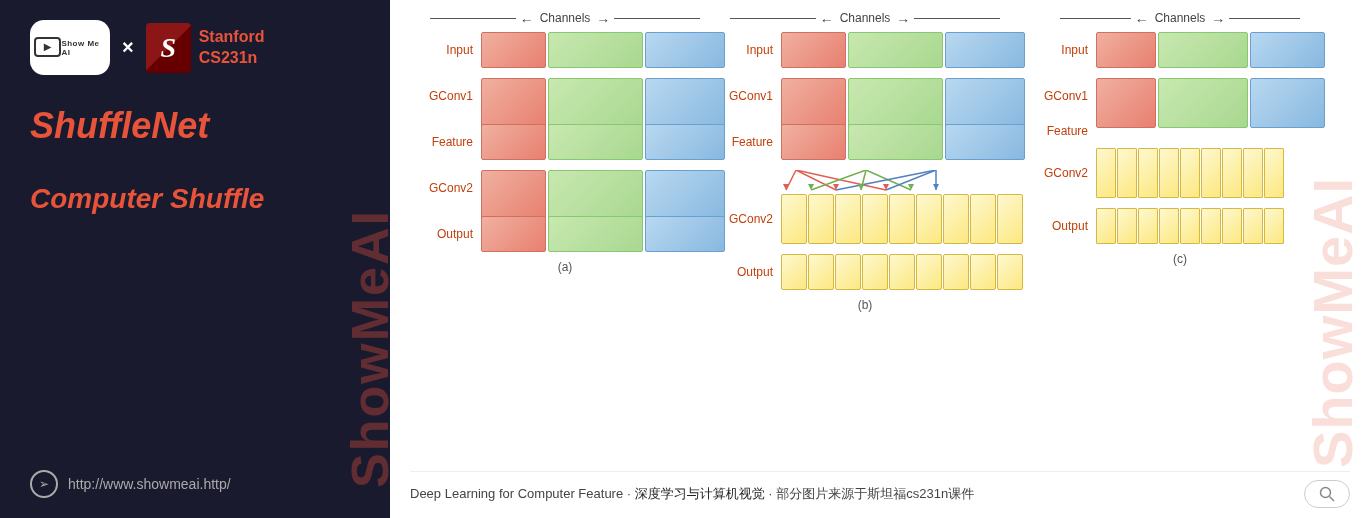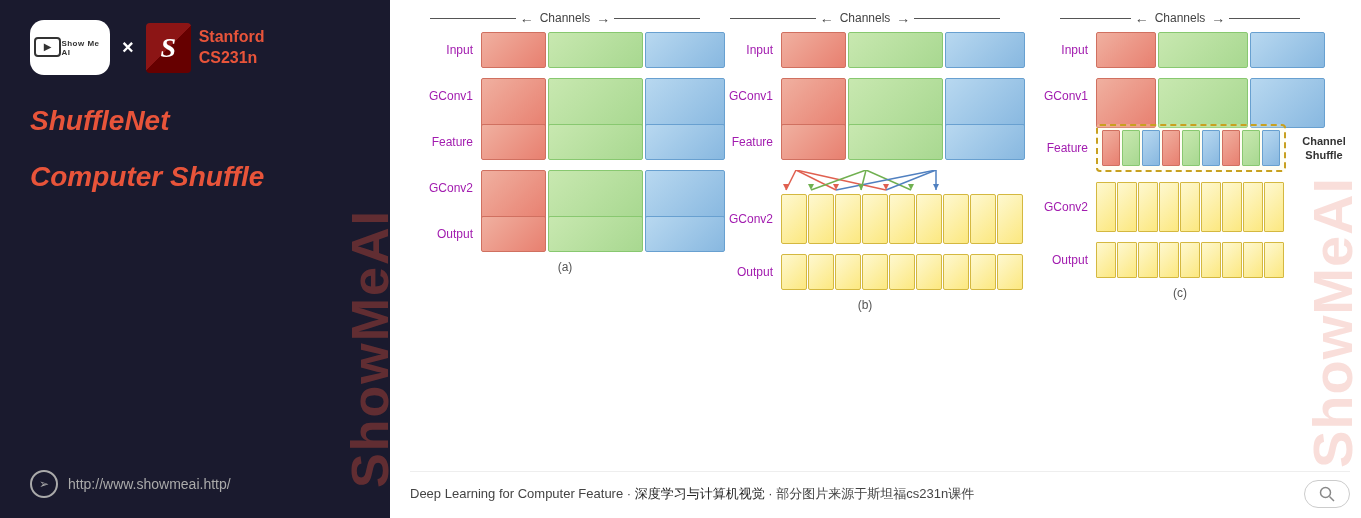--- a/index.html
+++ b/index.html
@@ -99,24 +99,24 @@
       color: white;
       font-size: 30px;
       font-weight: bold;
       letter-spacing: 4px;
       margin-bottom: 40px;
       margin-top: 10px;
     }
 
     .subtitle1 {
       color: #e8543a;
-      font-size: 28px;
+      font-size: 36px;
       font-weight: bold;
       font-style: italic;
-      margin-bottom: 24px;
+      margin-bottom: 36px;
     }
 
     .subtitle2 {
       color: #e8543a;
       font-size: 28px;
       font-weight: bold;
       font-style: italic;
       margin-bottom: 40px;
     }
 
@@ -219,21 +219,21 @@
       width: 280px;
     }
 
     .bar-row {
       display: flex;
       align-items: center;
       gap: 8px;
     }
     .row-label {
       font-size: 12px;
-      color: #a21caf;
+      color: #c2410c;
       width: 48px;
       text-align: right;
       flex-shrink: 0;
     }
 
     
     .bar-group {
       display: flex;
       gap: 2px;
       height: 36px;
@@ -571,35 +571,20 @@
             <span class="row-label">GConv1</span>
             <div class="bar-group">
               <div class="bar-red" style="width:60px;height:50px;"></div>
               <div class="bar-green" style="width:90px;height:50px;"></div>
               <div class="bar-blue" style="width:75px;height:50px;"></div>
             </div>
           </div>
 
           <div class="bar-row" style="position:relative;">
             <span class="row-label">Feature</span>
-            <div class="channel-shuffle-box">
-              <div style="display:flex;gap:2px;height:36px;">
-
-                <div style="width:18px;background:linear-gradient(135deg,#f0b0a0,#e88070);border:1px solid #d07060;border-radius:1px;"></div>
-                <div style="width:18px;background:linear-gradient(135deg,#c8e8b0,#a8d890);border:1px solid #88c870;border-radius:1px;"></div>
-                <div style="width:18px;background:linear-gradient(135deg,#b8d8f0,#88b8e0);border:1px solid #68a0d0;border-radius:1px;"></div>
-                <div style="width:18px;background:linear-gradient(135deg,#f0b0a0,#e88070);border:1px solid #d07060;border-radius:1px;"></div>
-                <div style="width:18px;background:linear-gradient(135deg,#c8e8b0,#a8d890);border:1px solid #88c870;border-radius:1px;"></div>
-                <div style="width:18px;background:linear-gradient(135deg,#b8d8f0,#88b8e0);border:1px solid #68a0d0;border-radius:1px;"></div>
-                <div style="width:18px;background:linear-gradient(135deg,#f0b0a0,#e88070);border:1px solid #d07060;border-radius:1px;"></div>
-                <div style="width:18px;background:linear-gradient(135deg,#c8e8b0,#a8d890);border:1px solid #88c870;border-radius:1px;"></div>
-                <div style="width:18px;background:linear-gradient(135deg,#b8d8f0,#88b8e0);border:1px solid #68a0d0;border-radius:1px;"></div>
-              </div>
-              <div class="cs-label">Channel<br>Shuffle</div>
-            </div>
           </div>
 
           <div class="bar-row">
             <span class="row-label">GConv2</span>
             <div style="display:flex;gap:1px;height:50px;">
               <div style="width:20px;background:linear-gradient(135deg,#fef8d0,#fce880);border:1px solid #d4b840;border-radius:1px;"></div>
               <div style="width:20px;background:linear-gradient(135deg,#fef8d0,#fce880);border:1px solid #d4b840;border-radius:1px;"></div>
               <div style="width:20px;background:linear-gradient(135deg,#fef8d0,#fce880);border:1px solid #d4b840;border-radius:1px;"></div>
               <div style="width:20px;background:linear-gradient(135deg,#fef8d0,#fce880);border:1px solid #d4b840;border-radius:1px;"></div>
               <div style="width:20px;background:linear-gradient(135deg,#fef8d0,#fce880);border:1px solid #d4b840;border-radius:1px;"></div>

